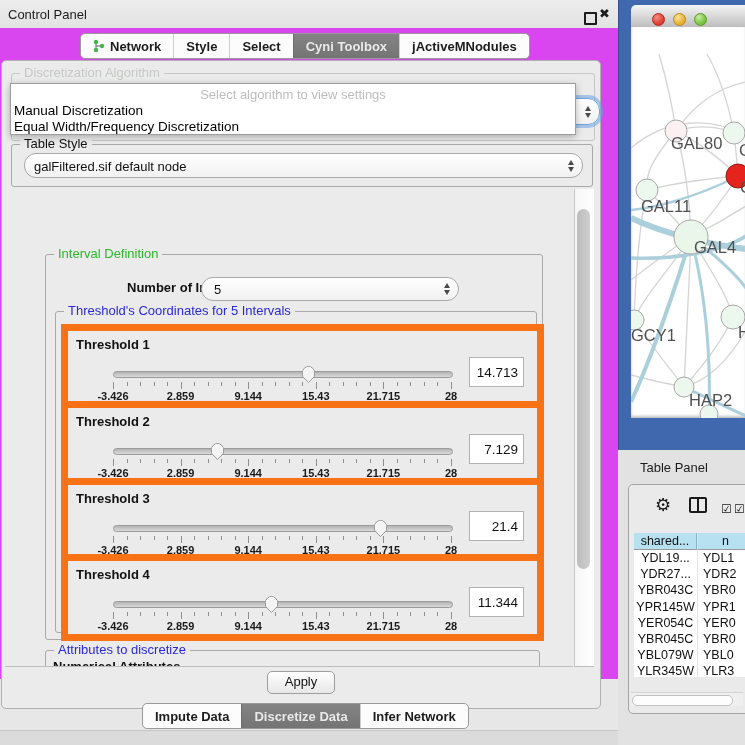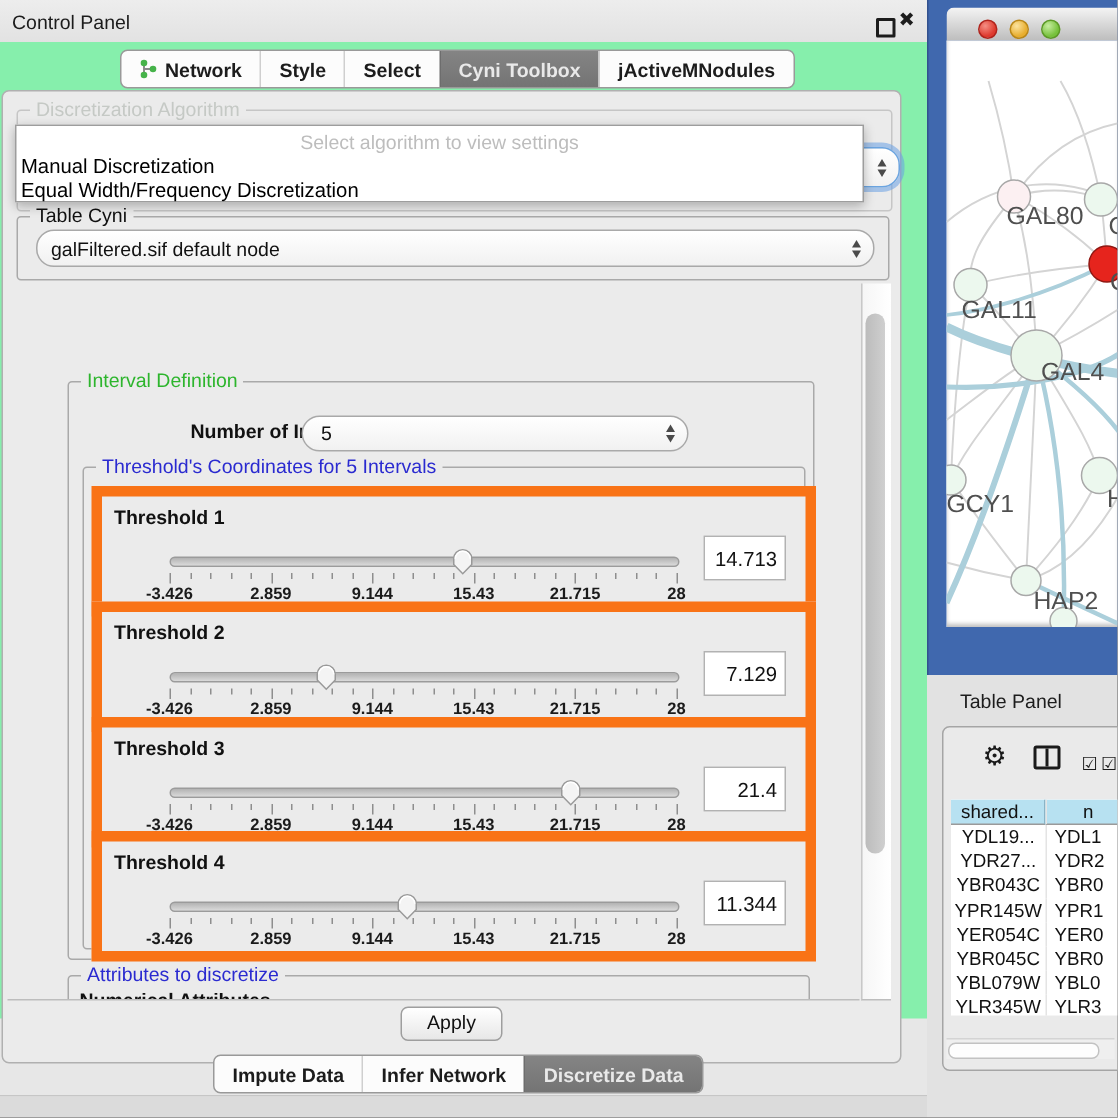--- a/index.html
+++ b/index.html
@@ -1,21 +1,21 @@
 <!DOCTYPE html>
 <html><head>
 <meta charset="utf-8">
 <style>
   html,body{margin:0;padding:0;background:#555;}
   #app{position:relative;width:745px;height:745px;overflow:hidden;background:#e7e7e7;
        font-family:"Liberation Sans",sans-serif;color:#111;-webkit-font-smoothing:antialiased;}
   .abs{position:absolute;}
 
   
-  .left-panel{left:0;top:0;width:618px;height:679px;background:#86efac;}
+  .left-panel{left:0;top:0;width:618px;height:679px;background:#d946ef;}
   .cp-titlebar{left:0;top:0;width:618px;height:28px;background:linear-gradient(#ededed,#e2e2e2);}
   .cp-title{left:8px;top:7px;font-size:13px;color:#1c1c1c;}
   .win-float{left:584px;top:12px;width:9px;height:9px;border:2px solid #1c1c1c;border-radius:1px;}
   .win-close{left:599px;top:6px;font-size:13px;font-weight:bold;color:#1c1c1c;font-family:"DejaVu Sans",sans-serif;}
 
   .tab-pill{display:flex;height:24px;background:#fcfcfc;border:1px solid #999;border-radius:5px;overflow:hidden;}
   .tab-item{display:flex;align-items:center;gap:5px;padding:0 12px;font-size:13px;font-weight:bold;color:#1c1c1c;border-left:1px solid #cfcfcf;white-space:nowrap;}
   .tab-item:first-child{border-left:none;}
   .tab-item.selected{background:linear-gradient(#848484,#747474);color:#e9e9e9;border-left-color:#6d6d6d;}
   .top-tabs{left:80px;top:33px;}
@@ -150,21 +150,21 @@
     <div class="abs outer-panel">
 
       <div class="groupbox algo-group">
         <div class="group-label algo-label">Discretization Algorithm</div>
         <div class="combo combo-focused">
             <span class="arrows"></span>
           </div>
       </div>
 
       <div class="groupbox tabledata-group">
-        <div class="group-label">Table Cyni</div>
+        <div class="group-label">Table Style</div>
         <div class="combo tabledata-combo">
           <span class="val">galFiltered.sif default node</span>
           <span class="arrows"></span>
         </div>
       </div>
 
       <div class="abs scroll-viewport">
 
         <div class="groupbox interval-group">
           <div class="group-label interval-title">Interval Definition</div>
@@ -375,25 +375,25 @@
         <div class="abs main-thumb"></div>
       </div>
 
       <div class="abs apply-btn">Apply</div>
     </div>
 
     <div class="abs tab-pill bottom-tabs">
       <div class="tab-item">
           <span>Impute Data</span>
         </div>
+      <div class="tab-item selected">
+          <span>Discretize Data</span>
+        </div>
       <div class="tab-item">
           <span>Infer Network</span>
-        </div>
-      <div class="tab-item selected">
-          <span>Discretize Data</span>
         </div>
     </div>
 
     <div class="abs bottom-line"></div>
     <div class="abs bottom-strip"></div>
 
     <div class="abs algo-popup">
       <div class="popup-hint">Select algorithm to view settings</div>
       <div class="popup-item selected">Manual Discretization</div>
       <div class="popup-item">Equal Width/Frequency Discretization</div>

